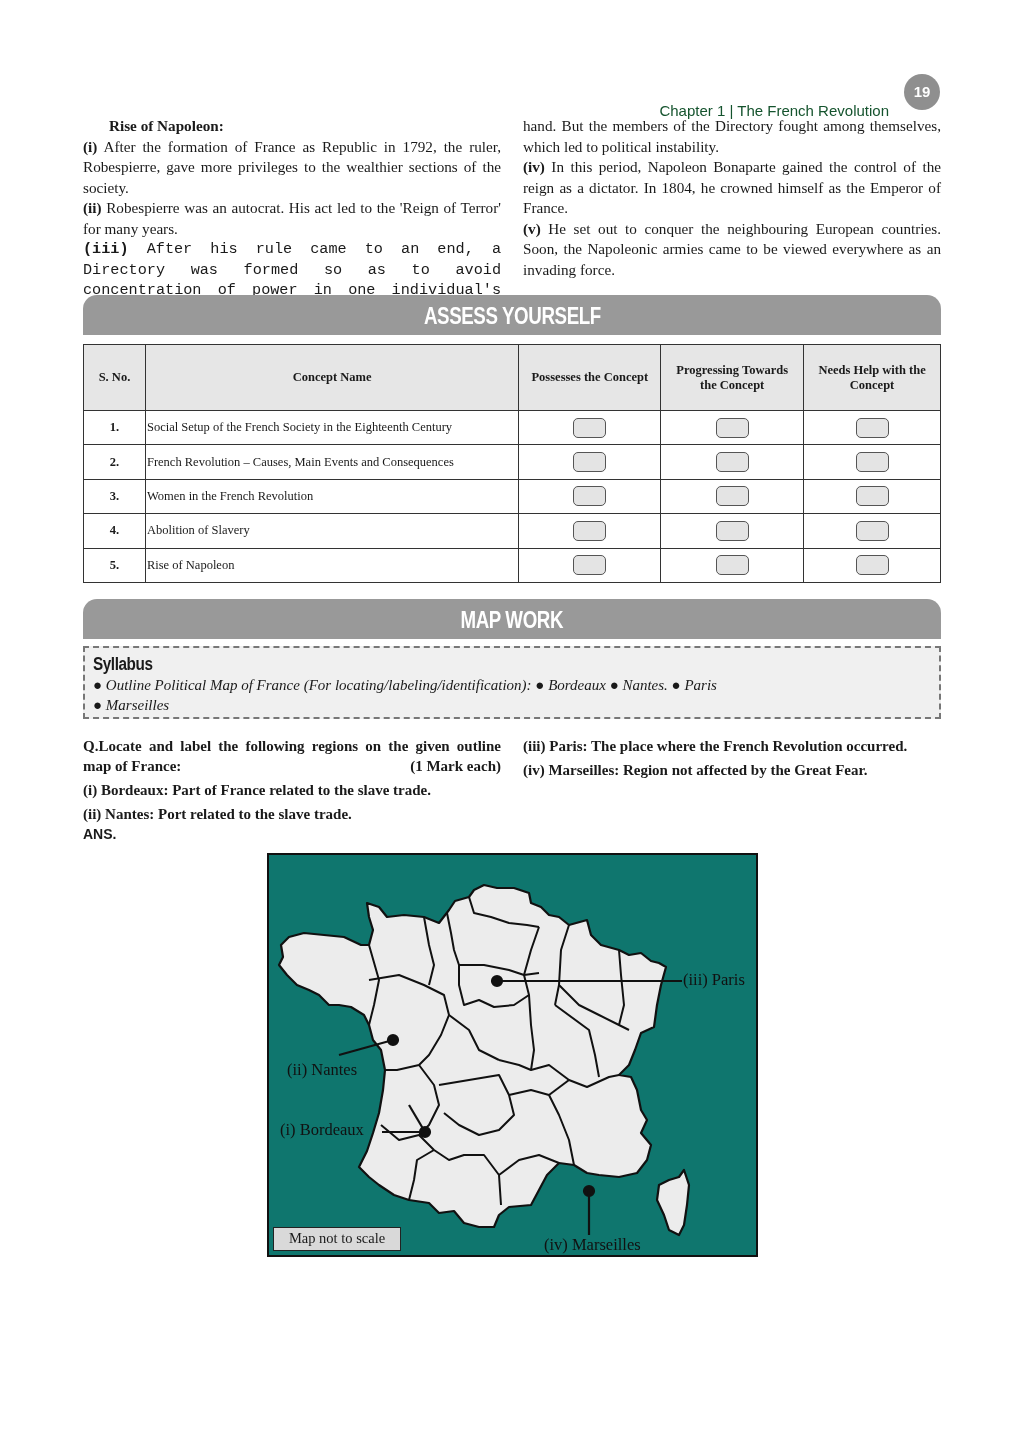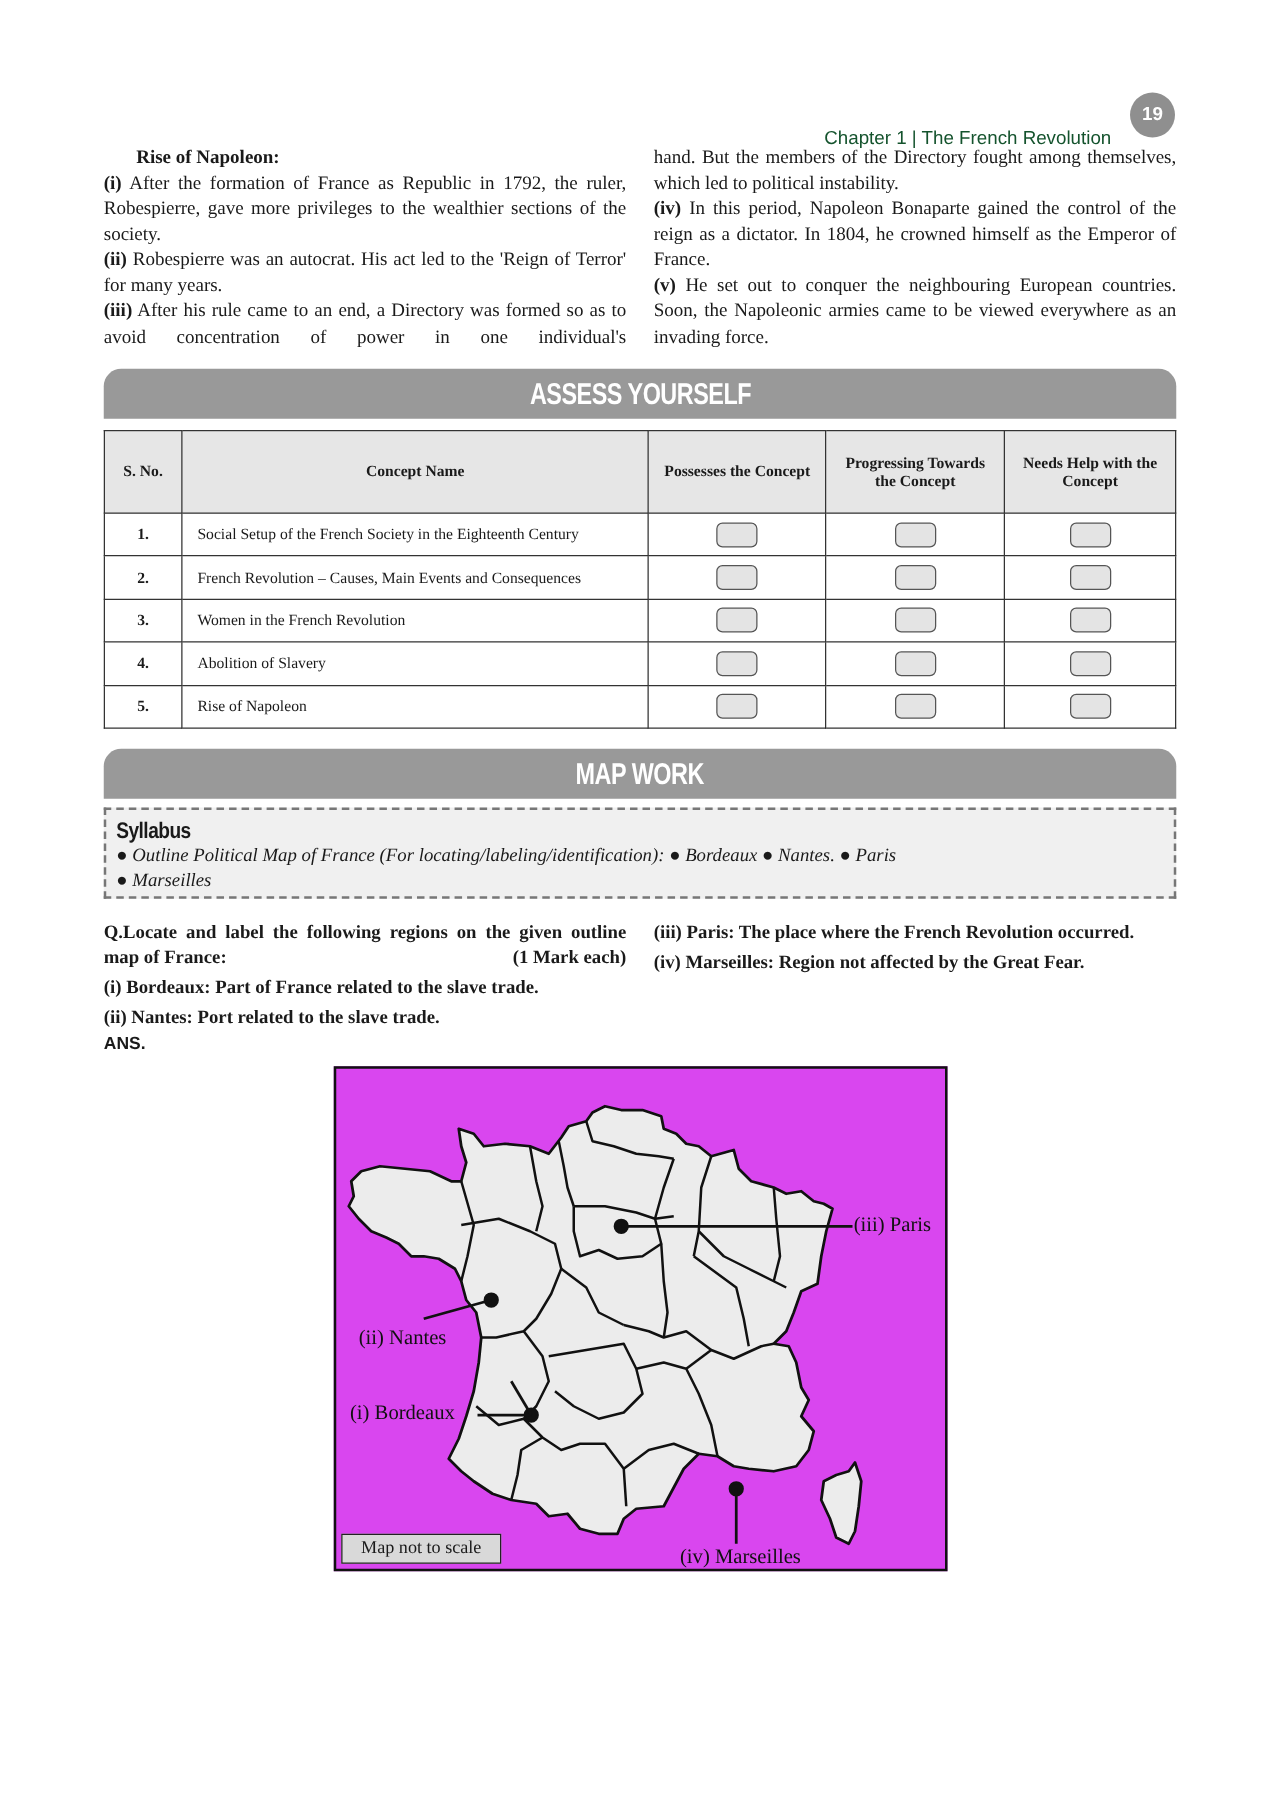--- a/index.html
+++ b/index.html
@@ -17,54 +17,54 @@
   .subhead { padding-left: 26px; font-weight: bold; }
 
   .banner { position: absolute; left: 83px; width: 858px; height: 40px; background: #999999; border-radius: 14px 14px 0 0; text-align: center; color: #fff; font-family: "Liberation Sans", "DejaVu Sans", sans-serif; font-weight: bold; font-size: 24px; line-height: 42px; letter-spacing: -0.5px; transform-origin: center; }
   .banner span { display: inline-block; transform: scaleX(0.78); }
 
   table.assess { position: absolute; left: 83px; top: 344px; width: 858px; border-collapse: collapse; font-size: 12.5px; }
   table.assess th, table.assess td { border: 1.5px solid #333; }
   table.assess th { background: #e6e6e6; height: 66px; font-weight: bold; font-size: 12.5px; line-height: 15px; padding: 0 6px; text-align: center; }
   table.assess td { height: 34.4px; }
   td.sno { text-align: center; font-weight: bold; width: 62px; }
-  td.cname { padding-left: 12px; width: 374px; }
+  td.cname { padding-left: 1px; width: 374px; }
   td.chk { text-align: center; }
   .checkbox { display: inline-block; width: 33px; height: 20px; border: 1.2px solid #555; border-radius: 5px; background: #e4e4e4; vertical-align: middle; cursor: pointer; }
 
   .syllabus { position: absolute; left: 83px; top: 646px; width: 858px; height: 73px; border: 2px dashed #777; background: #f0f0f0; padding: 6px 8px; }
   .syllabus-title { font-family: "Liberation Sans", sans-serif; font-weight: bold; font-size: 18px; transform: scaleX(0.85); transform-origin: left; letter-spacing: -0.5px; }
   .syllabus-line { font-style: italic; font-size: 15px; line-height: 20px; }
 
   .q-block { position: absolute; left: 83px; top: 736px; width: 858px; font-size: 15px; line-height: 20px; font-weight: bold; }
   .q-left { position: absolute; left: 0; top: 0; width: 418px; }
   .q-right { position: absolute; left: 440px; top: 0; width: 418px; }
   .q-left p, .q-right p { margin-bottom: 4px; text-align: justify; }
   .marks { float: right; }
   .ans { font-family: "Liberation Sans", sans-serif; font-weight: bold; font-size: 14px; }
 
-  .map-frame { position: absolute; left: 267px; top: 853px; width: 491px; height: 404px; border: 2.5px solid #111; background: #d946ef; }
+  .map-frame { position: absolute; left: 267px; top: 853px; width: 491px; height: 404px; border: 2.5px solid #111; background: #0f766e; }
   .map-frame svg { position: absolute; left: 0; top: 0; }
   .map-label { position: absolute; font-size: 16.5px; color: #111; white-space: nowrap; }
   .scale-note { position: absolute; left: 4px; bottom: 4px; width: 128px; height: 24px; border: 1.5px solid #222; background: #d9d9d9; font-size: 14.5px; text-align: center; line-height: 21px; }
 </style>
 </head>
 <body>
 
 <div class="header">
   <span class="header-title">Chapter 1 | The French Revolution</span>
   <span class="page-badge">19</span>
 </div>
 
 <div class="two-col" style="top:116px;">
   <div class="col">
     <p class="subhead">Rise of Napoleon:</p>
     <p><b>(i)</b><span> After the formation of France as Republic in 1792, the ruler, Robespierre, gave more privileges to the wealthier sections of the society.</span></p>
     <p><b>(ii)</b><span> Robespierre was an autocrat. His act led to the 'Reign of Terror' for many years.</span></p>
-    <p style="text-align-last: justify;"><b>(iii)</b><span> After his rule came to an end, a Directory was formed so as to avoid concentration of power in one individual's</span></p>
+    <p style="text-align-last: justify; font-family: Liberation Mono, monospace;"><b>(iii)</b><span> After his rule came to an end, a Directory was formed so as to avoid concentration of power in one individual's</span></p>
   </div>
   <div class="col">
     <p>hand. But the members of the Directory fought among themselves, which led to political instability.</p>
     <p><b>(iv)</b><span> In this period, Napoleon Bonaparte gained the control of the reign as a dictator. In 1804, he crowned himself as the Emperor of France.</span></p>
     <p><b>(v)</b><span> He set out to conquer the neighbouring European countries. Soon, the Napoleonic armies came to be viewed everywhere as an invading force.</span></p>
   </div>
 </div>
 
 <div class="banner" style="top:295px;"><span>ASSESS YOURSELF</span></div>
 

